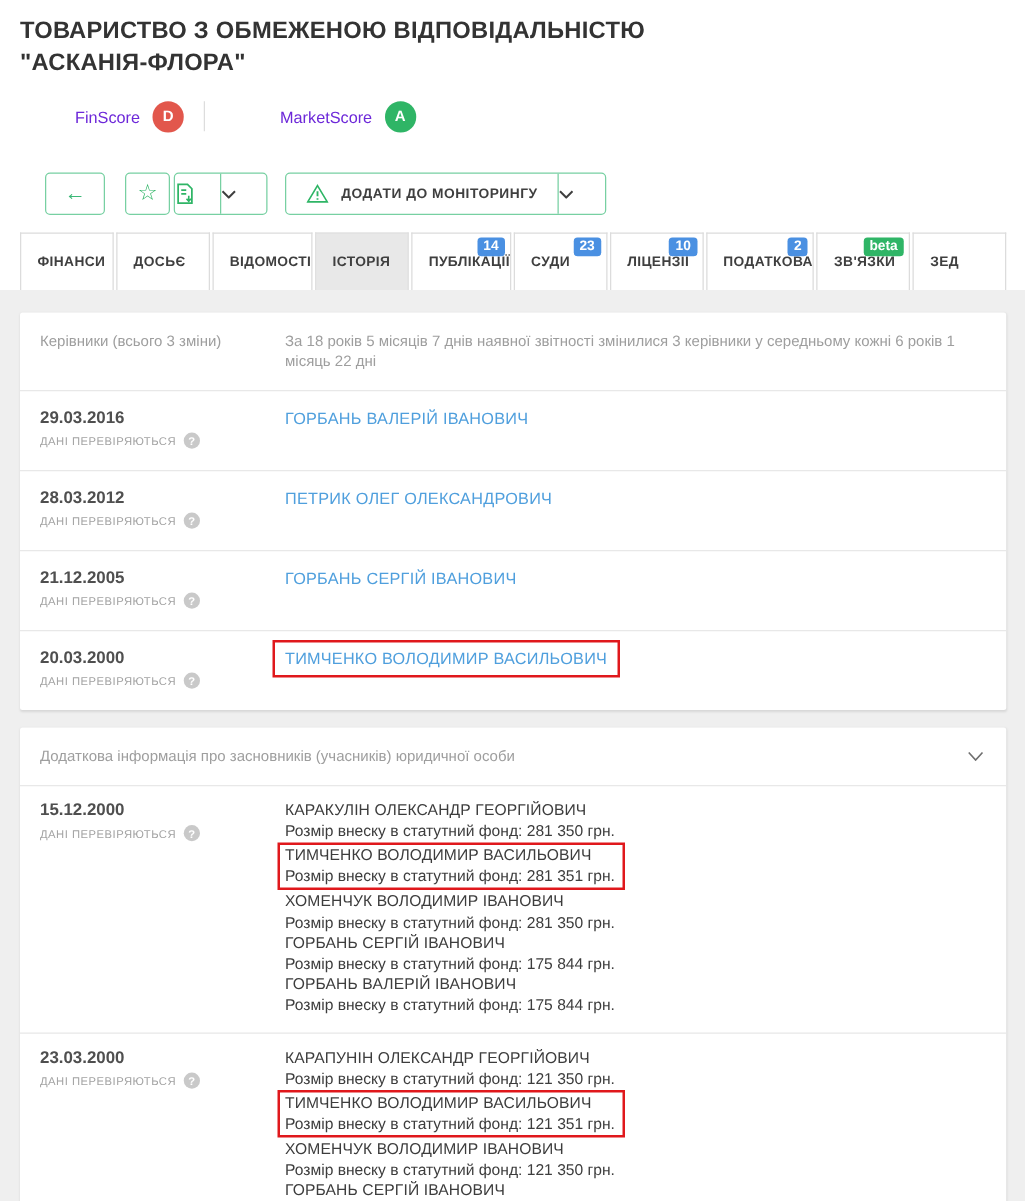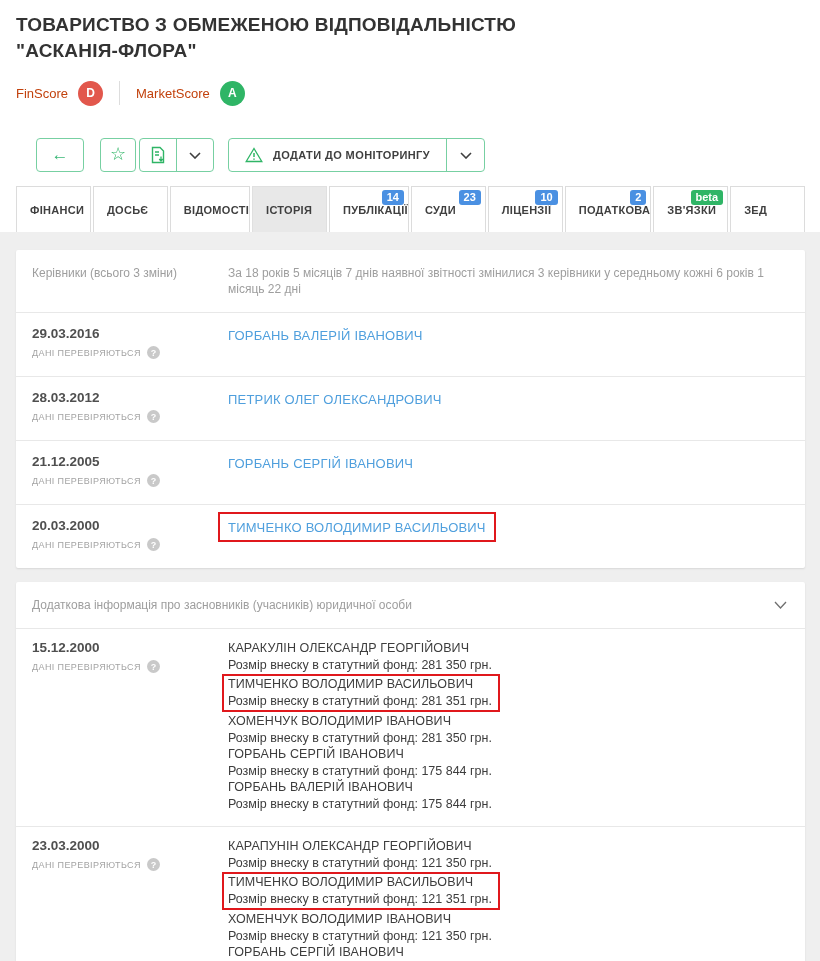--- a/index.html
+++ b/index.html
@@ -10,40 +10,40 @@
   }
   .page { width:820px; height:961px; overflow:hidden; display:flex; flex-direction:column; }
 
   
   .top { padding:12px 16px 0 16px; }
   .page-title {
     font-size:19px; font-weight:bold; color:#333; line-height:26px;
     max-width:600px; letter-spacing:.2px;
   }
   .scores { display:flex; align-items:center; margin-top:16px; height:26px; }
-  .score-link { font-size:13px; color:#c2410c; text-decoration:none; cursor:pointer; }
+  .score-link { font-size:13px; color:#6d28d9; text-decoration:none; cursor:pointer;margin-left:44px; }
   .score-circle {
     width:25px; height:25px; border-radius:50%; margin-left:10px;
     color:#fff; font-size:12px; font-weight:bold;
     display:flex; align-items:center; justify-content:center;
   }
   .score-circle.red { background:#e2574c; }
   .score-circle.green { background:#2fb566; }
   .score-divider { width:1px; height:24px; background:#ddd; margin:0 16px; }
 
   
   .toolbar { display:flex; align-items:center; margin:32px 0 0 20px; }
   .btn {
     height:34px; border:1px solid #77d0a2; border-radius:4px; background:#fff;
     display:flex; align-items:center; justify-content:center; cursor:pointer;
   }
   .btn-back { width:48px; margin-right:16px; color:#3cb878; font-size:17px; }
   .btn-star { width:36px; margin-right:3px; color:#2fb566; font-size:18px; padding-bottom:2px; }
   .btn-group { display:flex; height:34px; border:1px solid #77d0a2; border-radius:4px; background:#fff; }
-  .btn-group .cell { display:flex; align-items:center; justify-content:center; cursor:pointer; }
+  .btn-group .cell { display:flex; align-items:center; cursor:pointer; }
   .btn-group .sep { border-left:1px solid #77d0a2; }
   .export-group { margin-right:14px; }
   .export-group .icon-cell { width:36px; }
   .export-group .chev-cell { width:37px; }
   .monitor-group .label-cell { padding:0 16px; }
   .monitor-group .chev-cell { width:38px; }
   .monitor-label {
     font-size:11px; font-weight:bold; letter-spacing:.4px; color:#3f3f3f; margin-left:10px;
   }
   svg.ic { display:block; }

